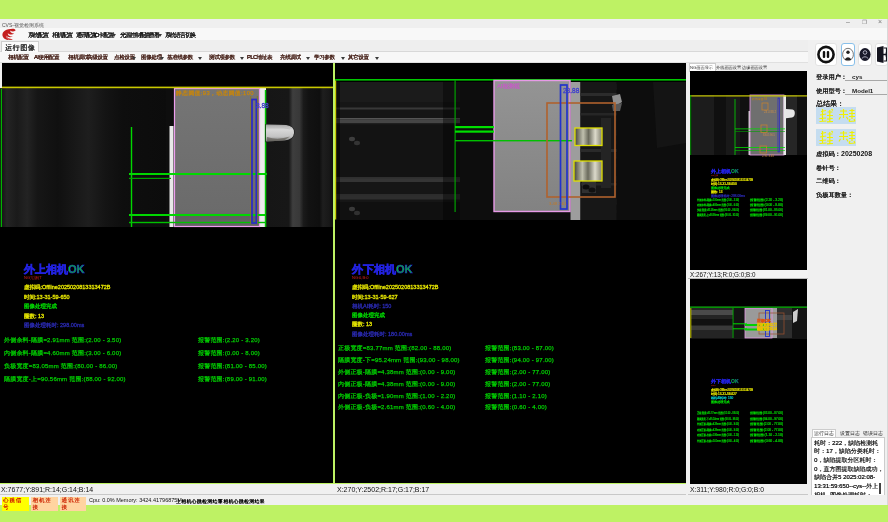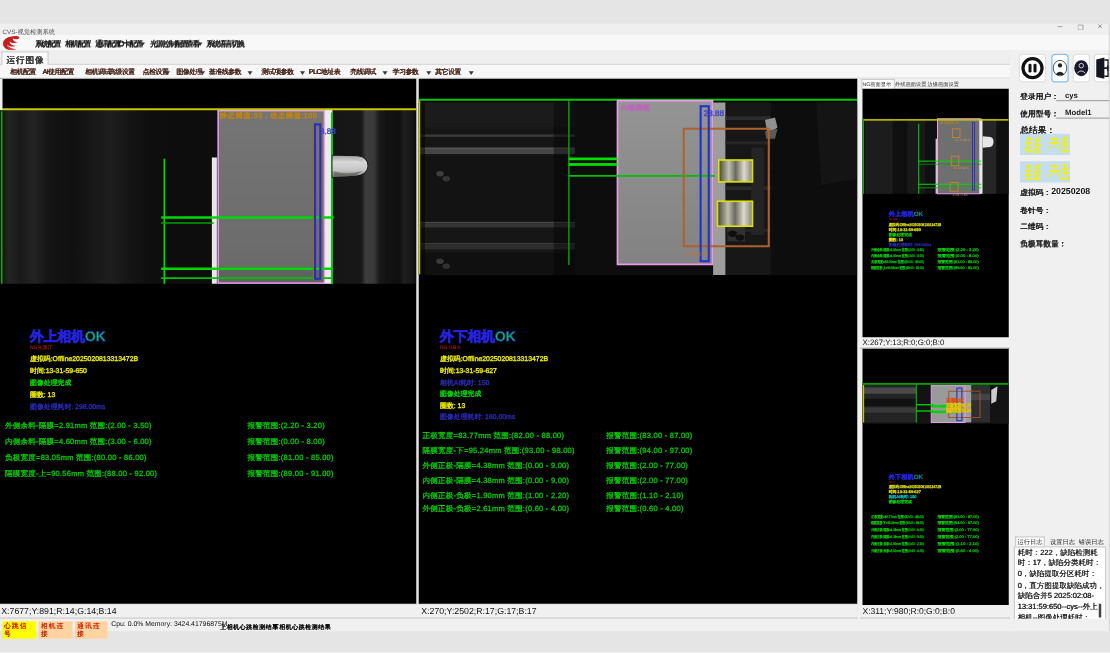--- a/index.html
+++ b/index.html
@@ -1,21 +1,21 @@
 <!DOCTYPE html>
 <html><head><meta charset="utf-8">
 <style>
 html,body{margin:0;padding:0;width:888px;height:522px;background:#fff;overflow:hidden;
 font-family:"Liberation Sans",sans-serif;}
 *{box-sizing:border-box;}
 .ts{text-shadow:0.35px 0 0 currentColor,0 0.35px 0 currentColor;}
 .tri{position:absolute;width:0;height:0;border-left:2.2px solid transparent;border-right:2.2px solid transparent;border-top:3.2px solid #3a3a3a;}
 
 .abs{position:absolute;}
-#app{position:relative;width:888px;height:522px;background:#e5e5e5;}
+#app{position:relative;width:888px;height:522px;background:#bef264;}
 </style></head>
 <body>
 <div id="app">
 
 <div class="abs" style="left:0;top:19px;width:888px;height:9px;background:#efefef;"></div>
 <div class="abs" style="left:2px;top:21.5px;font-size:5px;color:#555;">CVS-视觉检测系统</div>
 <div class="abs" style="left:843px;top:19px;width:45px;height:8px;color:#777;font-size:7px;">
   <span style="position:absolute;left:3px;top:-1px;">–</span>
   <span style="position:absolute;left:19px;top:0px;font-size:5.5px;">❐</span>
   <span style="position:absolute;left:35px;top:-1px;font-size:7px;">×</span>

